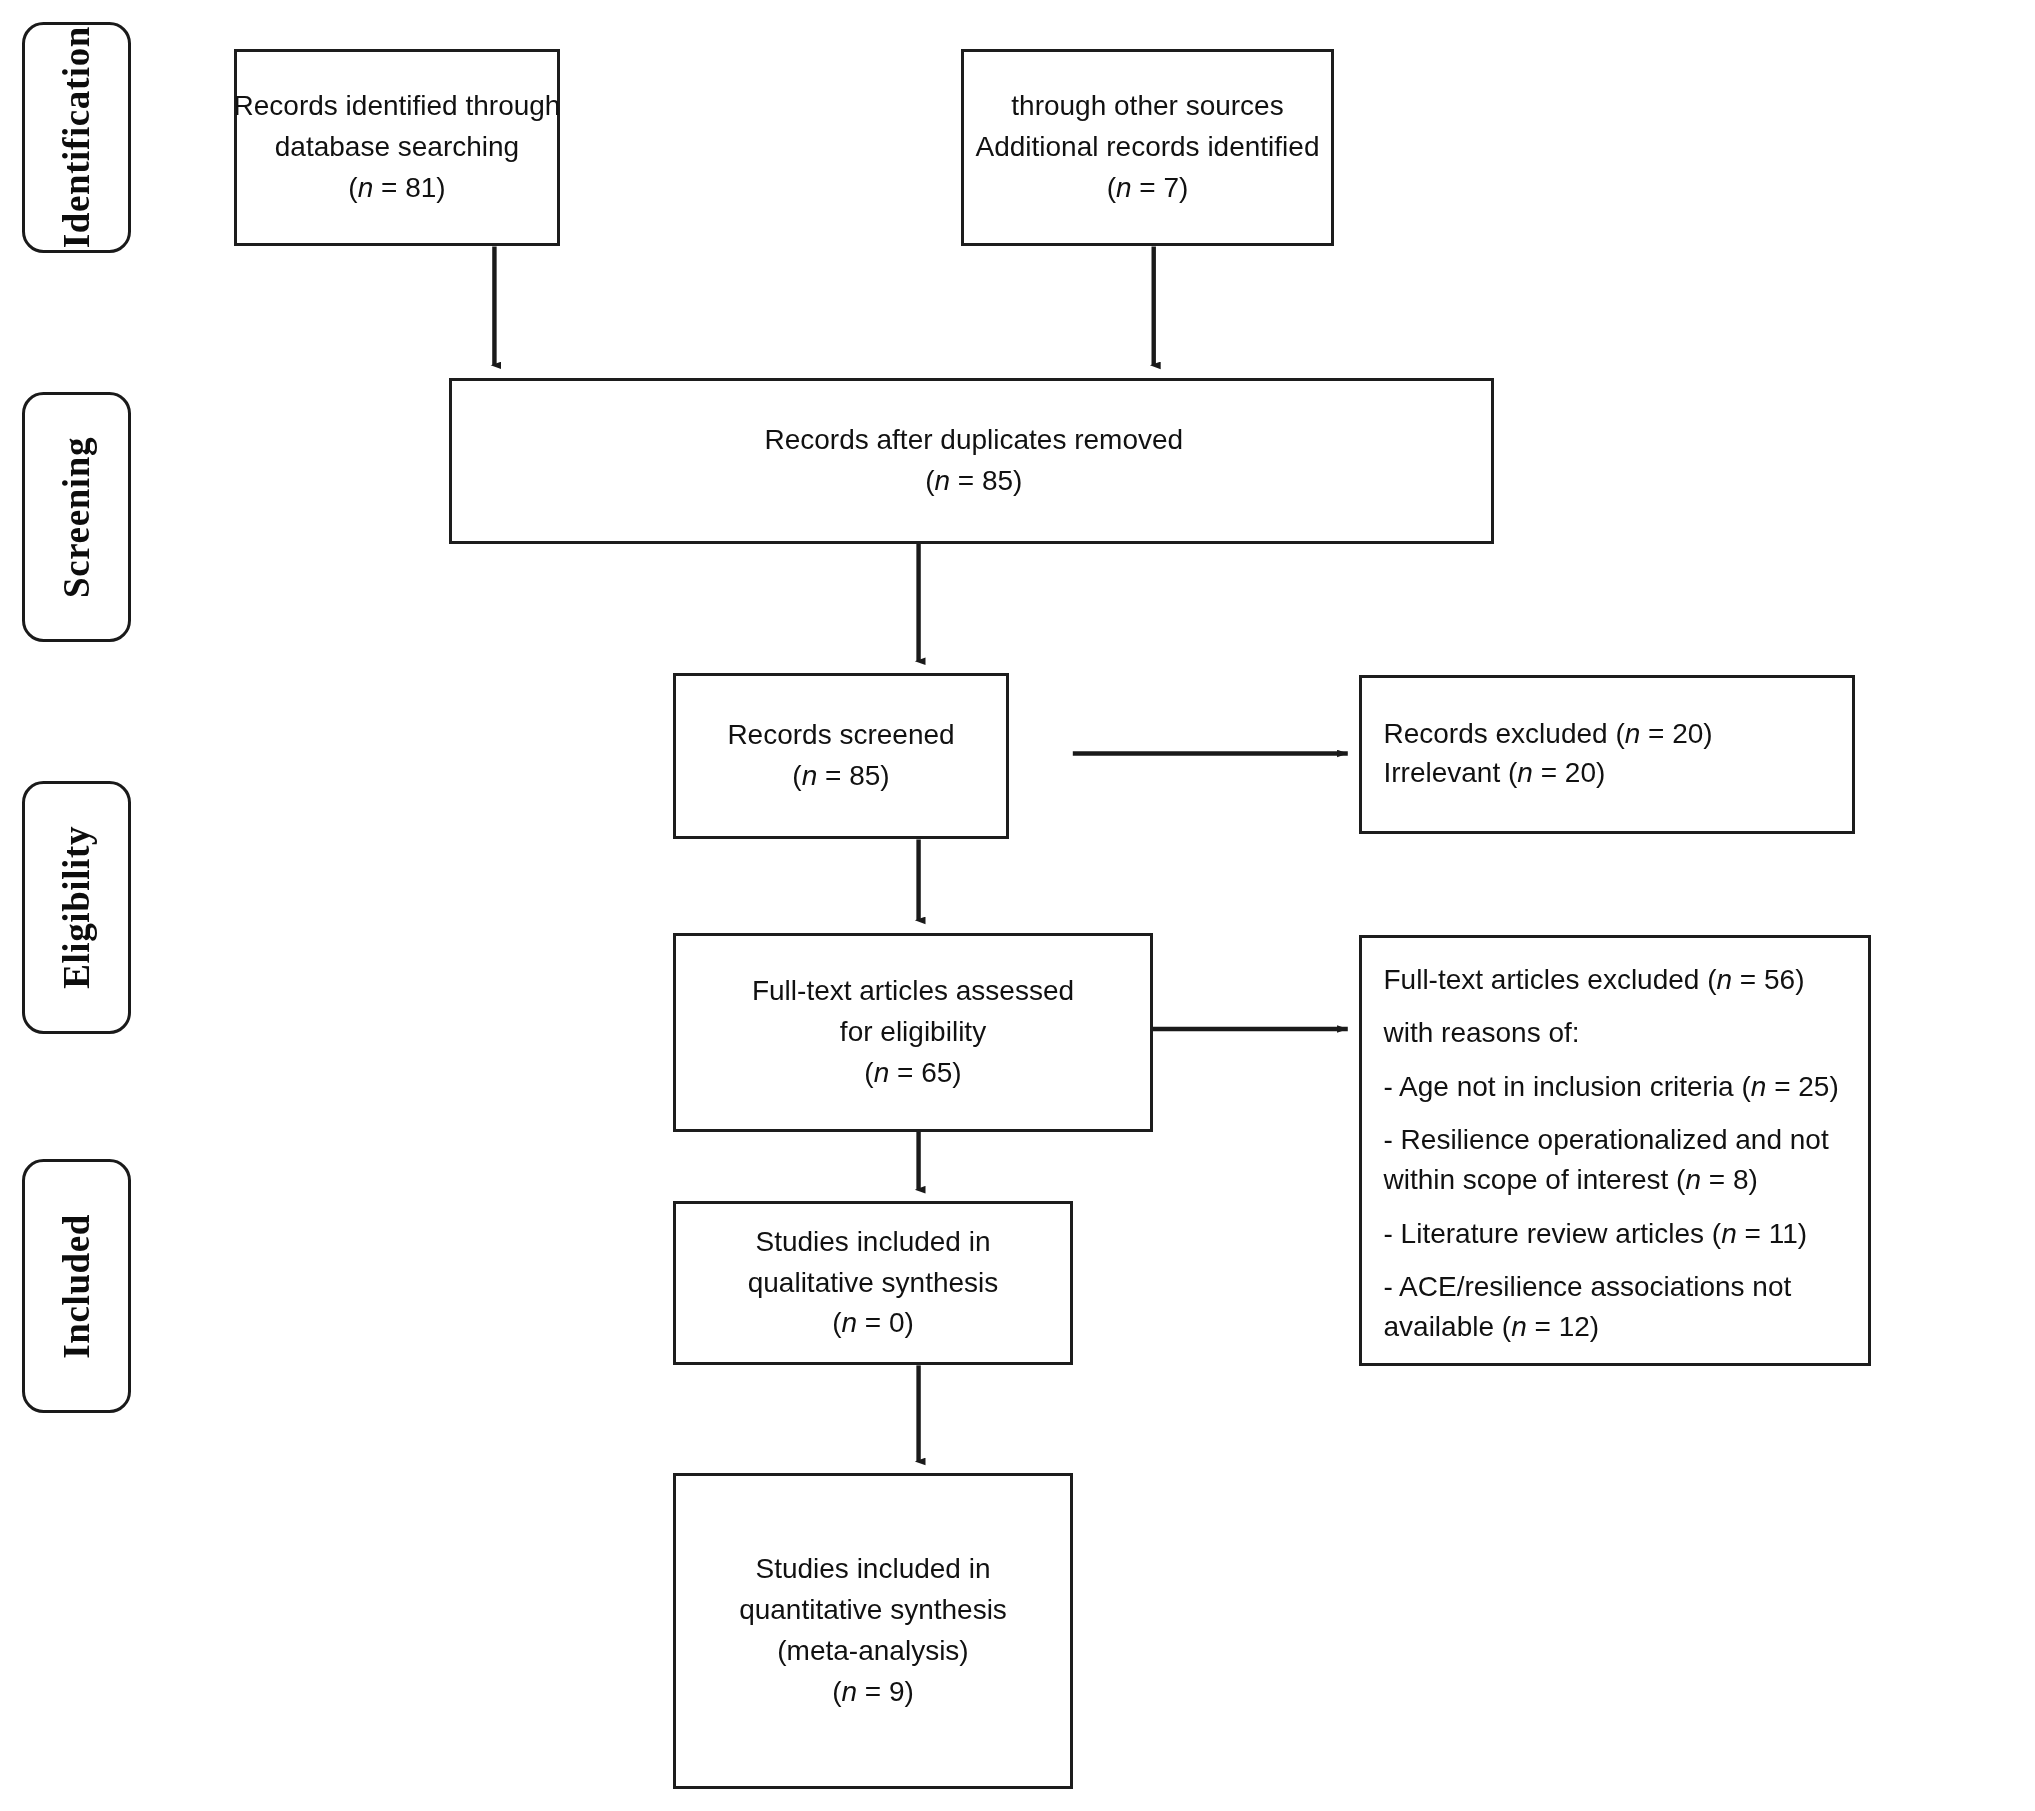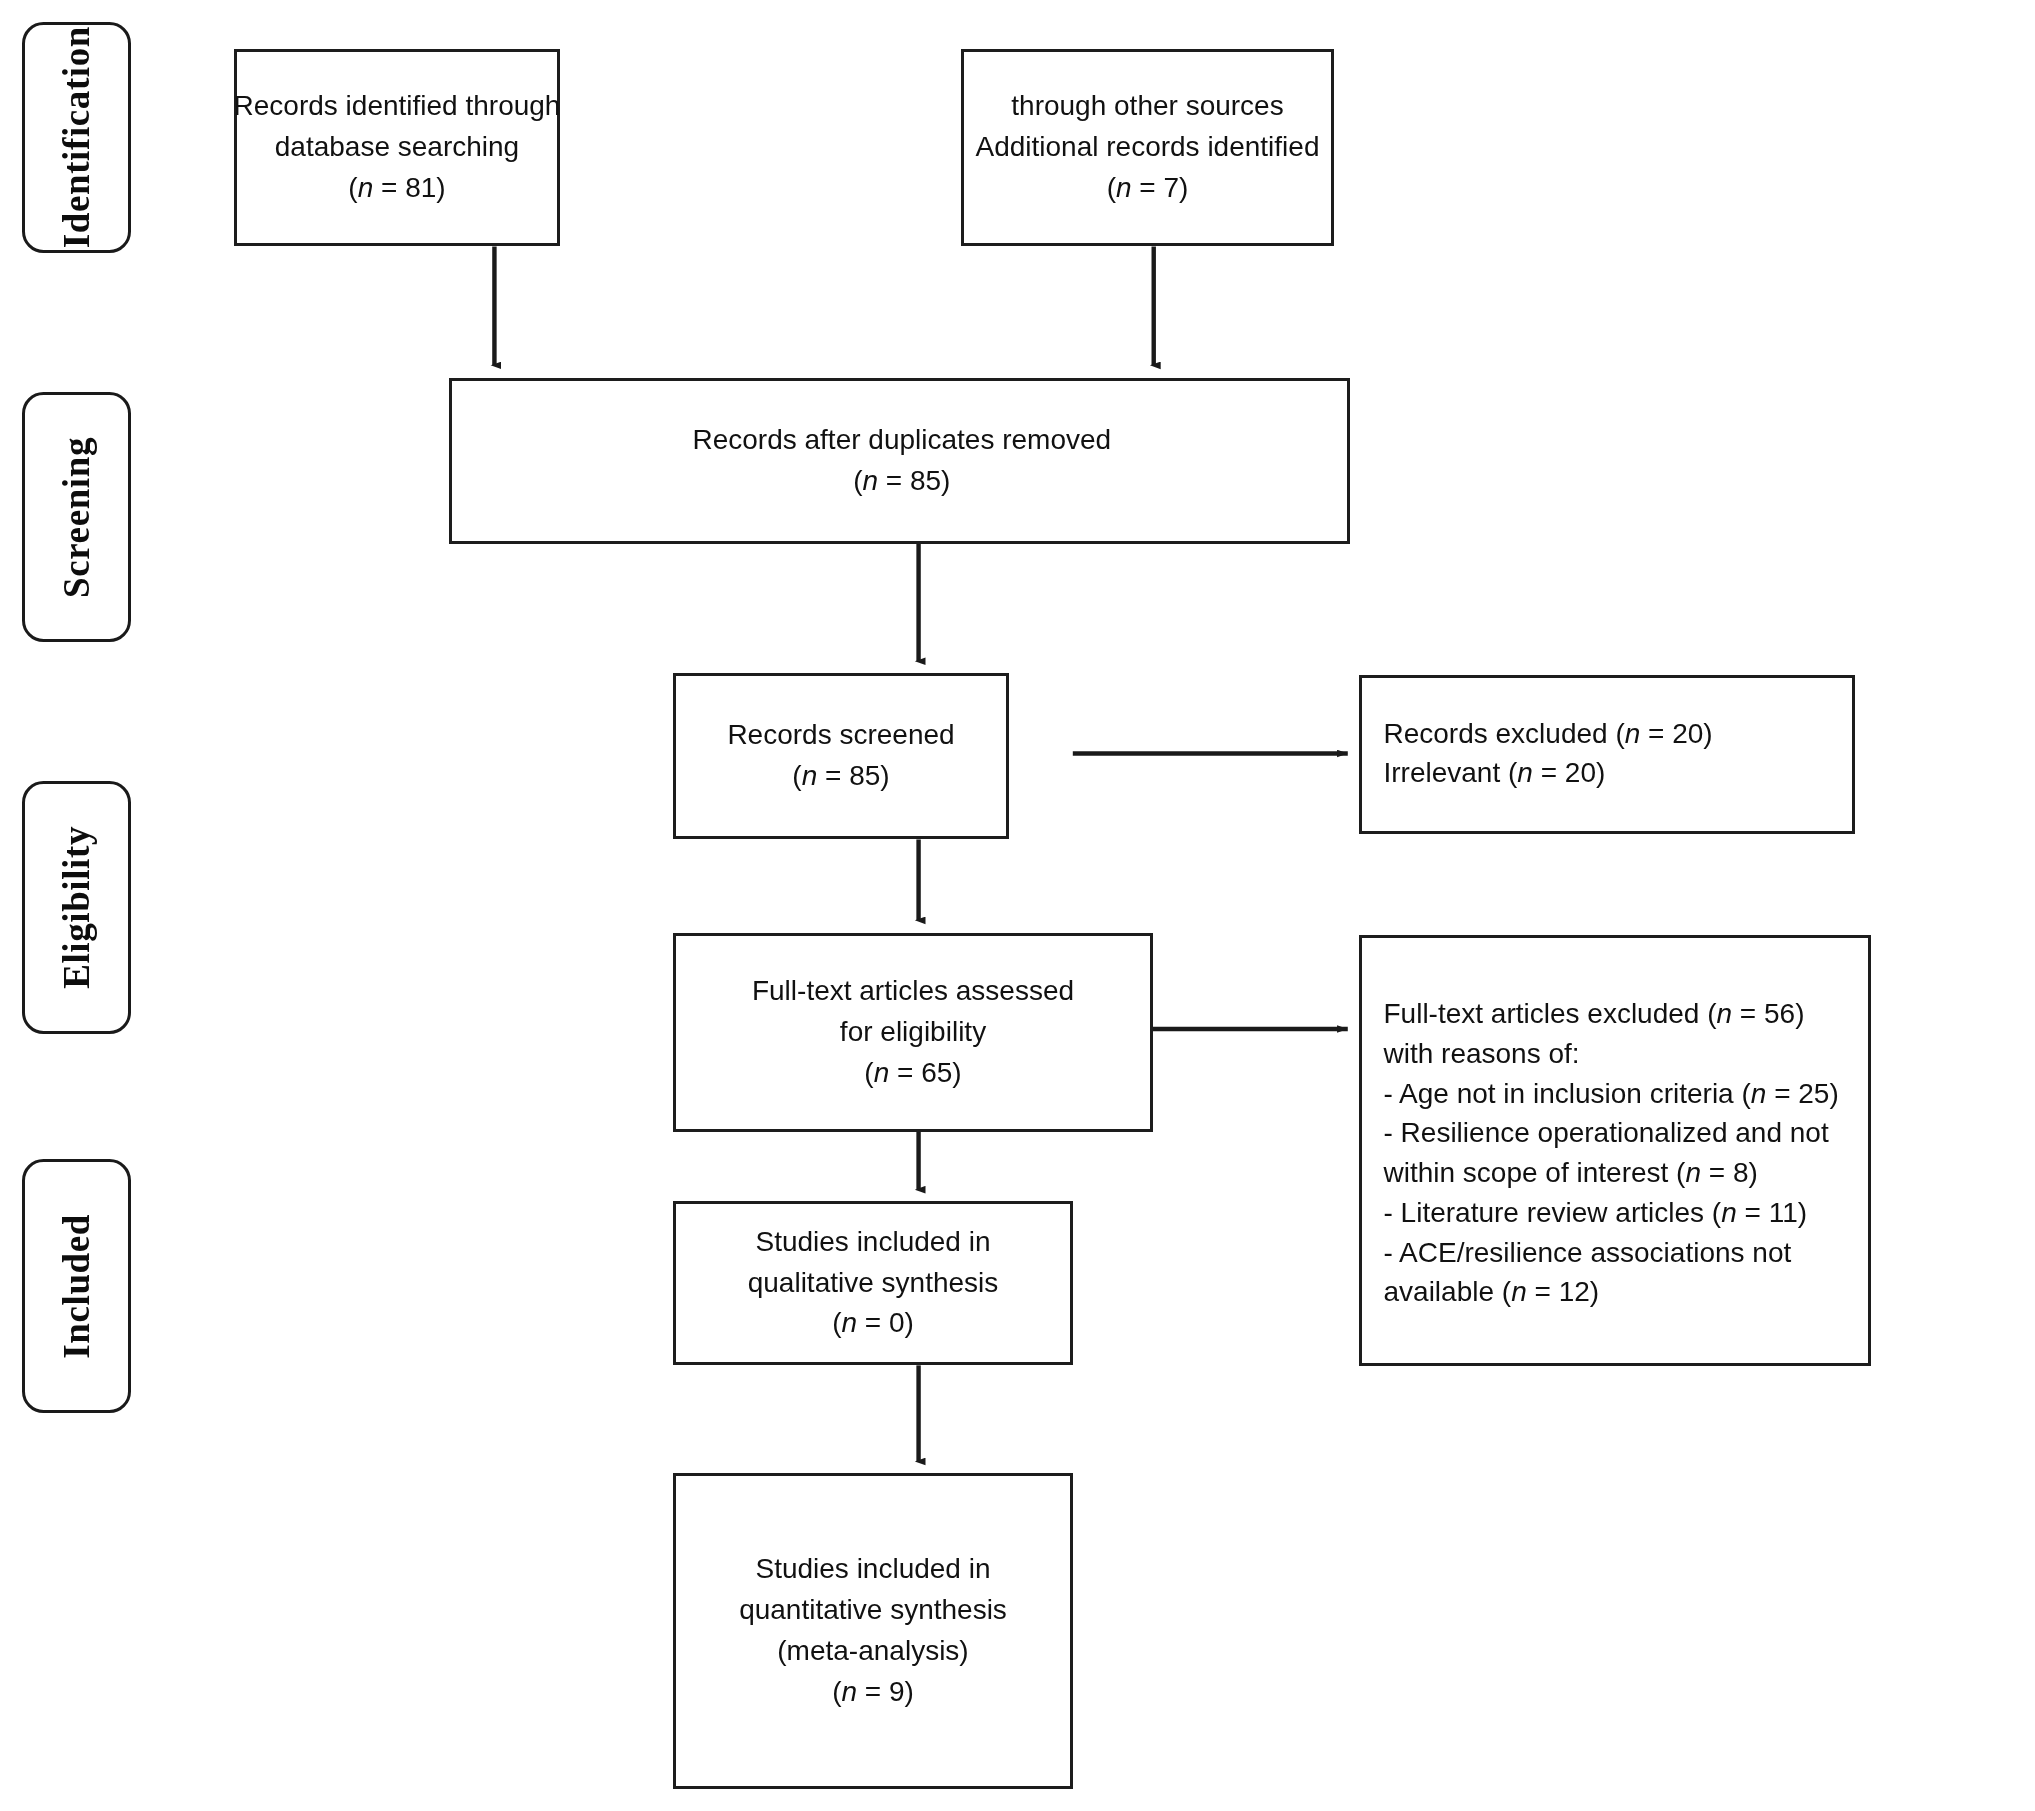--- a/index.html
+++ b/index.html
@@ -45,21 +45,21 @@
     border: 3.2px solid #1d1d1d;
     background: #ffffff;
     display: flex;
     flex-direction: column;
     align-items: center;
     justify-content: center;
     padding: 6.3px 11.4px;
   }
   .fbox.left-align {
     align-items: flex-start;
-    justify-content: center;
+    justify-content: space-between;
     padding: 21.5px 16.4px 16.4px 21.5px;
   }
   .fline {
     font-size: 28px;
     line-height: 1.46;
     color: #111111;
     text-align: center;
     white-space: nowrap;
   }
   .fbox.left-align .fline {
@@ -131,21 +131,21 @@
     <div class="fline">database searching</div>
     <div class="fline">(<i>n</i> = 81)</div>
   </div>
 
   <div class="fbox" style="left:961px; top:49px; width:373px; height:197px;">
     <div class="fline">through other sources</div>
     <div class="fline">Additional records identified</div>
     <div class="fline">(<i>n</i> = 7)</div>
   </div>
 
-  <div class="fbox" style="left:449px; top:378px; width:901px; height:166px;padding-left:16px;">
+  <div class="fbox" style="left:449px; top:378px; width:1045px; height:166px;padding-left:16px;">
     <div class="fline">Records after duplicates removed</div>
     <div class="fline">(<i>n</i> = 85)</div>
   </div>
 
   <div class="fbox" style="left:673px; top:673px; width:336px; height:166px;">
     <div class="fline">Records screened</div>
     <div class="fline">(<i>n</i> = 85)</div>
   </div>
 
   <div class="fbox left-align" style="left:1359px; top:675px; width:496px; height:159px; justify-content:center; padding-top:14px;">

